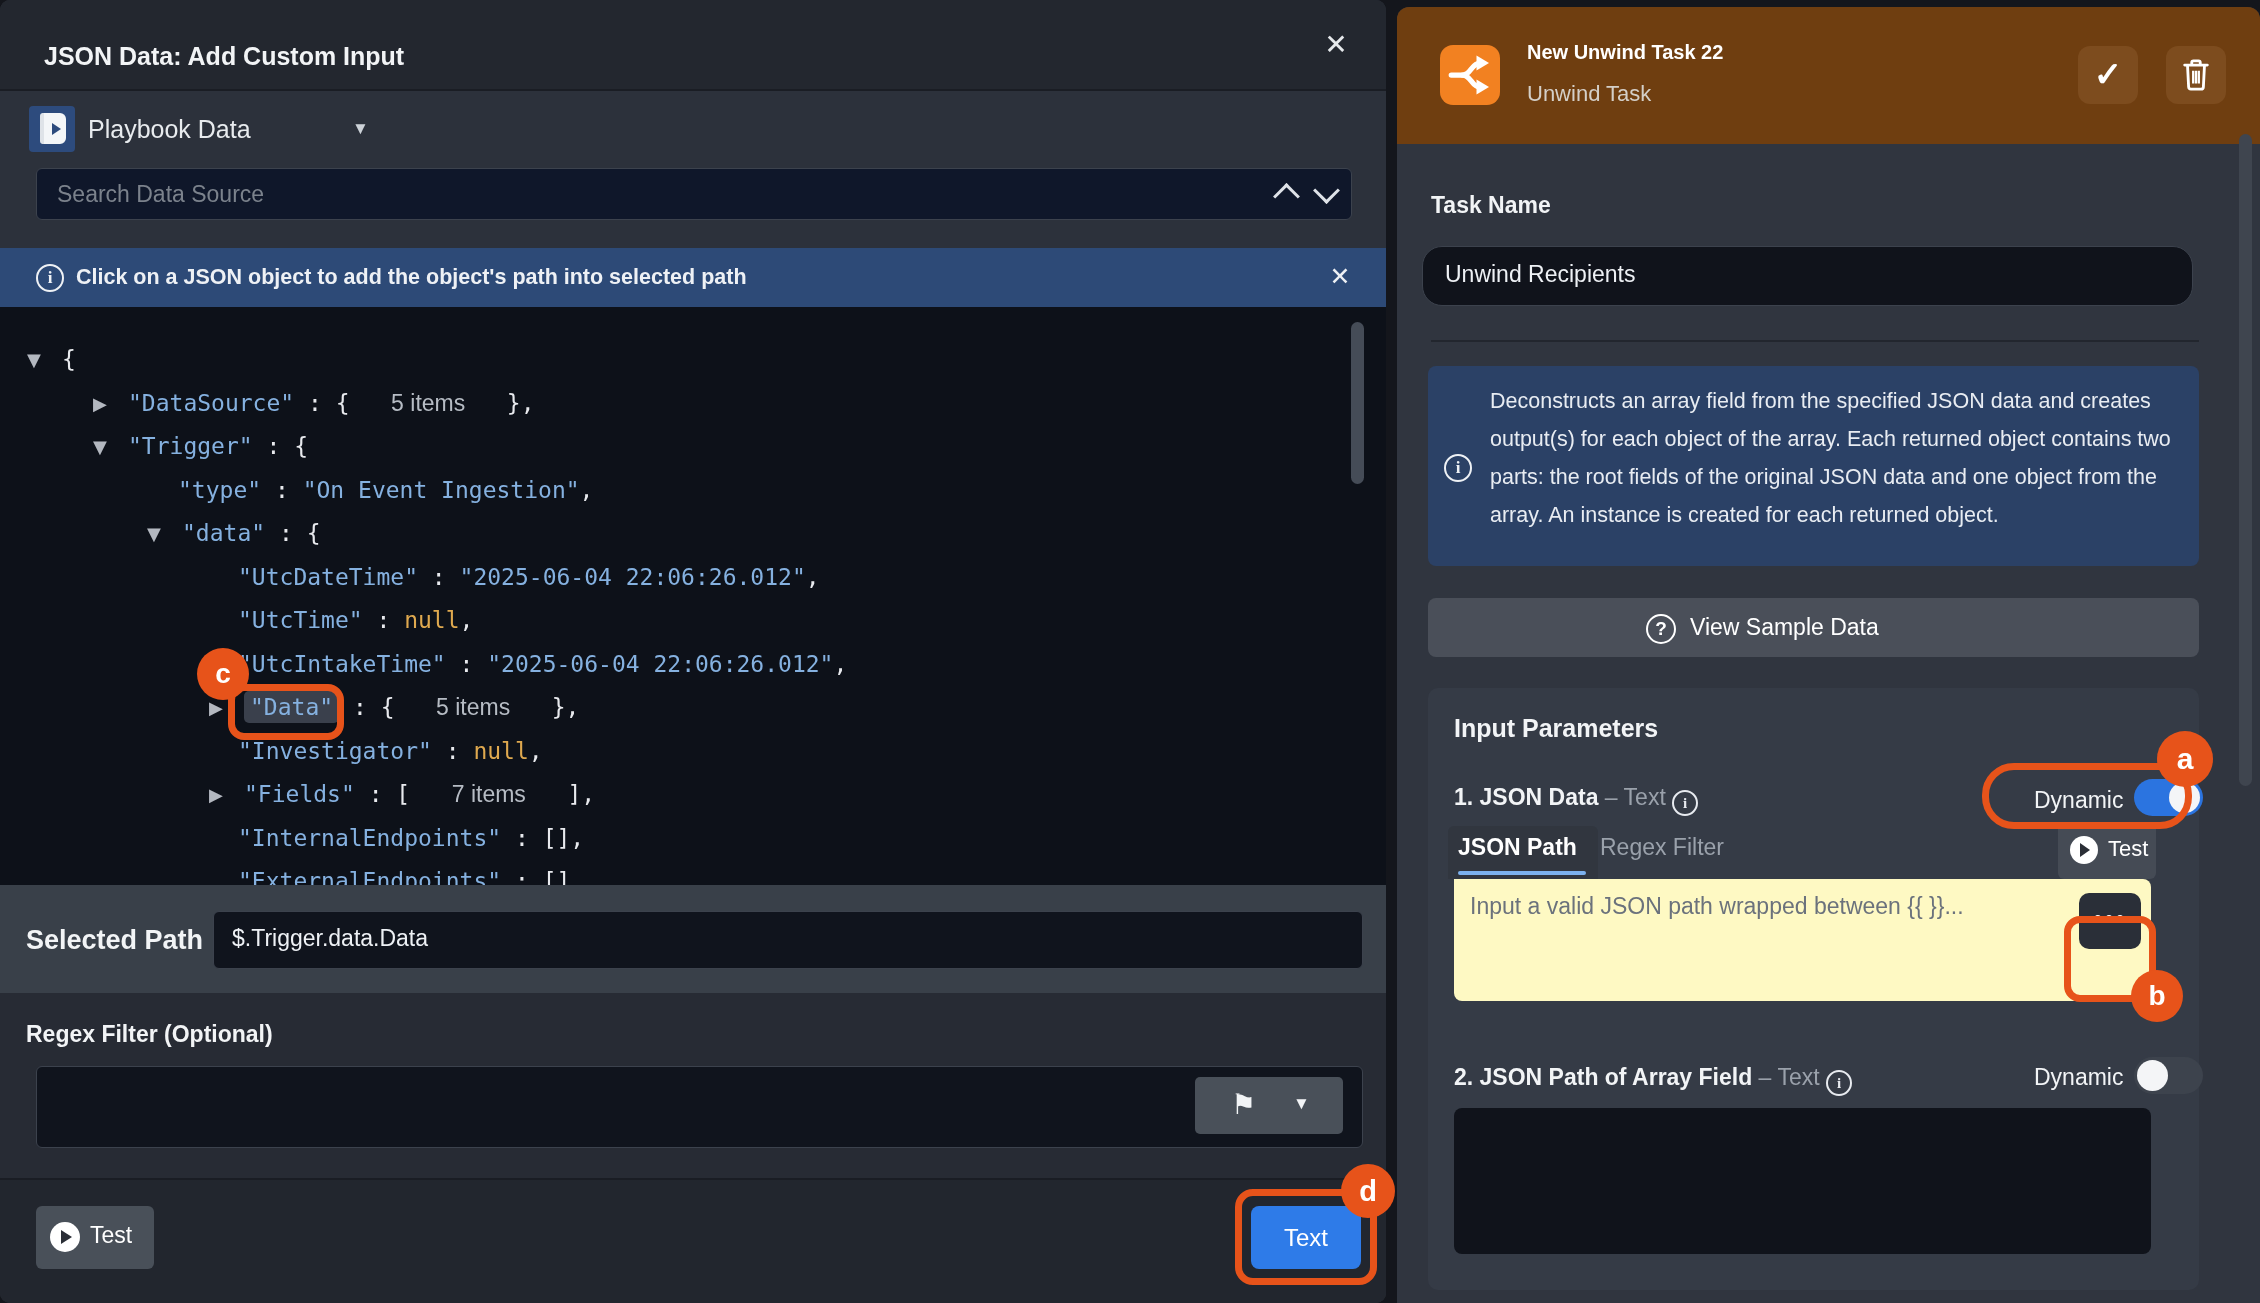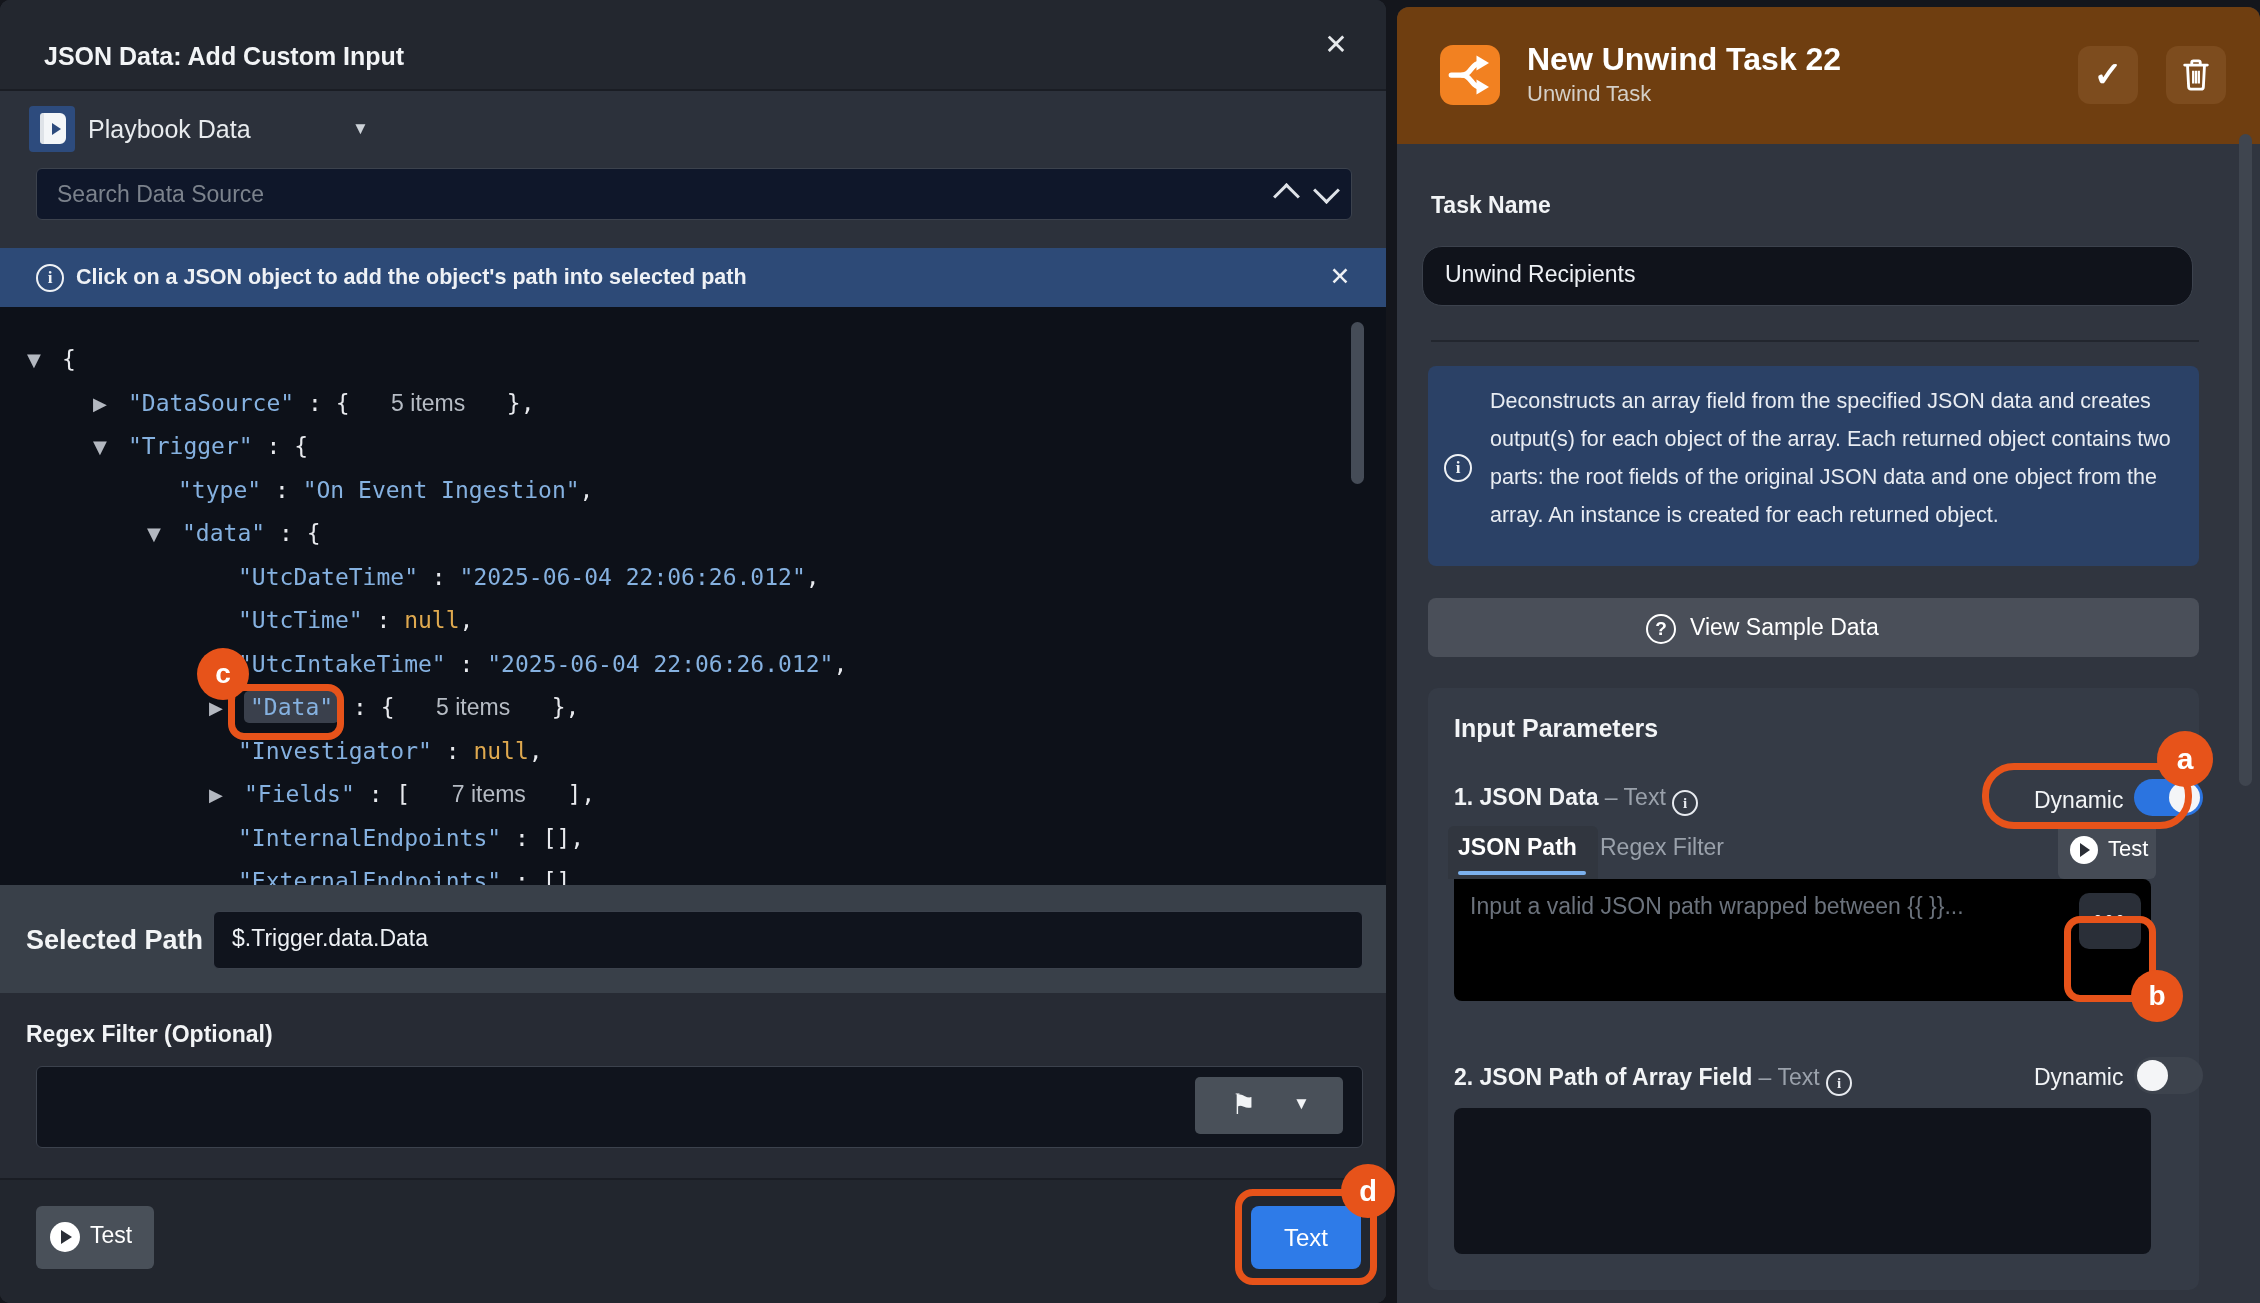--- a/index.html
+++ b/index.html
@@ -63,21 +63,21 @@
     border-left:11px solid #2a2e36;border-top:7px solid transparent;border-bottom:7px solid transparent;}
   #test-play{left:14px;top:16px;}
   #test-label{position:absolute;left:54px;top:16px;font-size:23px;color:#fff;}
   #save-btn{left:1251px;top:26px;width:110px;height:63px;background:#2e7be8;border-radius:8px;
             color:#fff;font-size:24px;text-align:center;line-height:63px;}
 
   
   #panel{left:1397px;top:7px;width:863px;height:1296px;background:#30353f;border-radius:12px 12px 0 0;overflow:hidden;}
   #pn-header{left:0;top:0;width:863px;height:137px;background:#6f3e10;}
   #pn-icon{left:43px;top:38px;width:60px;height:60px;background:#f28121;border-radius:13px;}
-  #pn-title{left:130px;top:34px;font-size:32px;font-weight:700;color:#ffffff;}
+  #pn-title{left:130px;top:34px;font-size:20px;font-weight:700;color:#ffffff;}
   #pn-sub{left:130px;top:74px;font-size:22px;color:#d4cfc8;}
   .hdr-btn{background:#7d4c1e;border-radius:12px;width:60px;height:58px;color:#fff;text-align:center;}
   #check-btn{left:681px;top:39px;font-size:34px;line-height:56px;font-weight:700;}
   #trash-btn{left:769px;top:39px;}
   #pn-body{left:0;top:137px;width:863px;height:1159px;background:#30353f;}
 
   #tn-label{left:34px;top:48px;font-size:23px;font-weight:700;color:#f2f4f6;}
   #tn-input{left:25px;top:102px;width:769px;height:58px;background:#10131b;border:1px solid #3c424d;border-radius:20px;}
   #tn-value{left:22px;top:14px;font-size:23px;color:#eef1f5;}
   #pn-divider{left:34px;top:196px;width:768px;height:2px;background:#22262e;}
@@ -106,21 +106,21 @@
   .toggle.off{background:#3d434d;} .toggle.off .knob{left:3px;}
   #p1-toggle{left:706px;top:91px;}
   #tab-active-bg{left:20px;top:138px;width:150px;height:53px;background:#31363f;border-radius:6px 6px 0 0;}
   #tab-jsonpath{left:30px;top:146px;font-size:23px;font-weight:700;color:#fff;}
   #tab-underline{left:30px;top:183px;width:128px;height:4px;background:#7cb1ee;border-radius:2px;}
   #tab-regex{left:172px;top:146px;font-size:23px;color:#9aa1ab;}
   #p1-test{left:630px;top:134px;width:98px;height:57px;background:#454b55;border-radius:6px;}
   #p1-test .play-ico{left:12px;top:14px;width:28px;height:28px;}
   #p1-test .play-ico::after{left:10px;top:7px;border-left:10px solid #2a2e36;border-top:7px solid transparent;border-bottom:7px solid transparent;}
   #p1-test-label{position:absolute;left:50px;top:14px;font-size:22px;color:#fff;}
-  #p1-area{left:26px;top:191px;width:697px;height:122px;background:#000000;border-radius:0 8px 8px 8px;}
+  #p1-area{left:26px;top:191px;width:697px;height:122px;background:#fef9c3;border-radius:0 8px 8px 8px;}
   #p1-ph{left:16px;top:14px;font-size:23px;color:#6b727c;}
   #more-btn{left:625px;top:14px;width:62px;height:56px;background:#2a2f38;border-radius:10px;
             color:#fff;text-align:center;line-height:50px;font-size:26px;letter-spacing:2px;}
   #p2-label{left:26px;top:376px;}
   #p2-dyn-label{left:606px;top:376px;font-size:23px;color:#f2f4f6;}
   #p2-toggle{left:706px;top:369px;}
   #p2-area{left:26px;top:420px;width:697px;height:146px;background:#10131b;border-radius:8px;}
 
   #panel-scroll{left:2239px;top:134px;width:13px;height:652px;background:#3f454f;border-radius:7px;}
 

